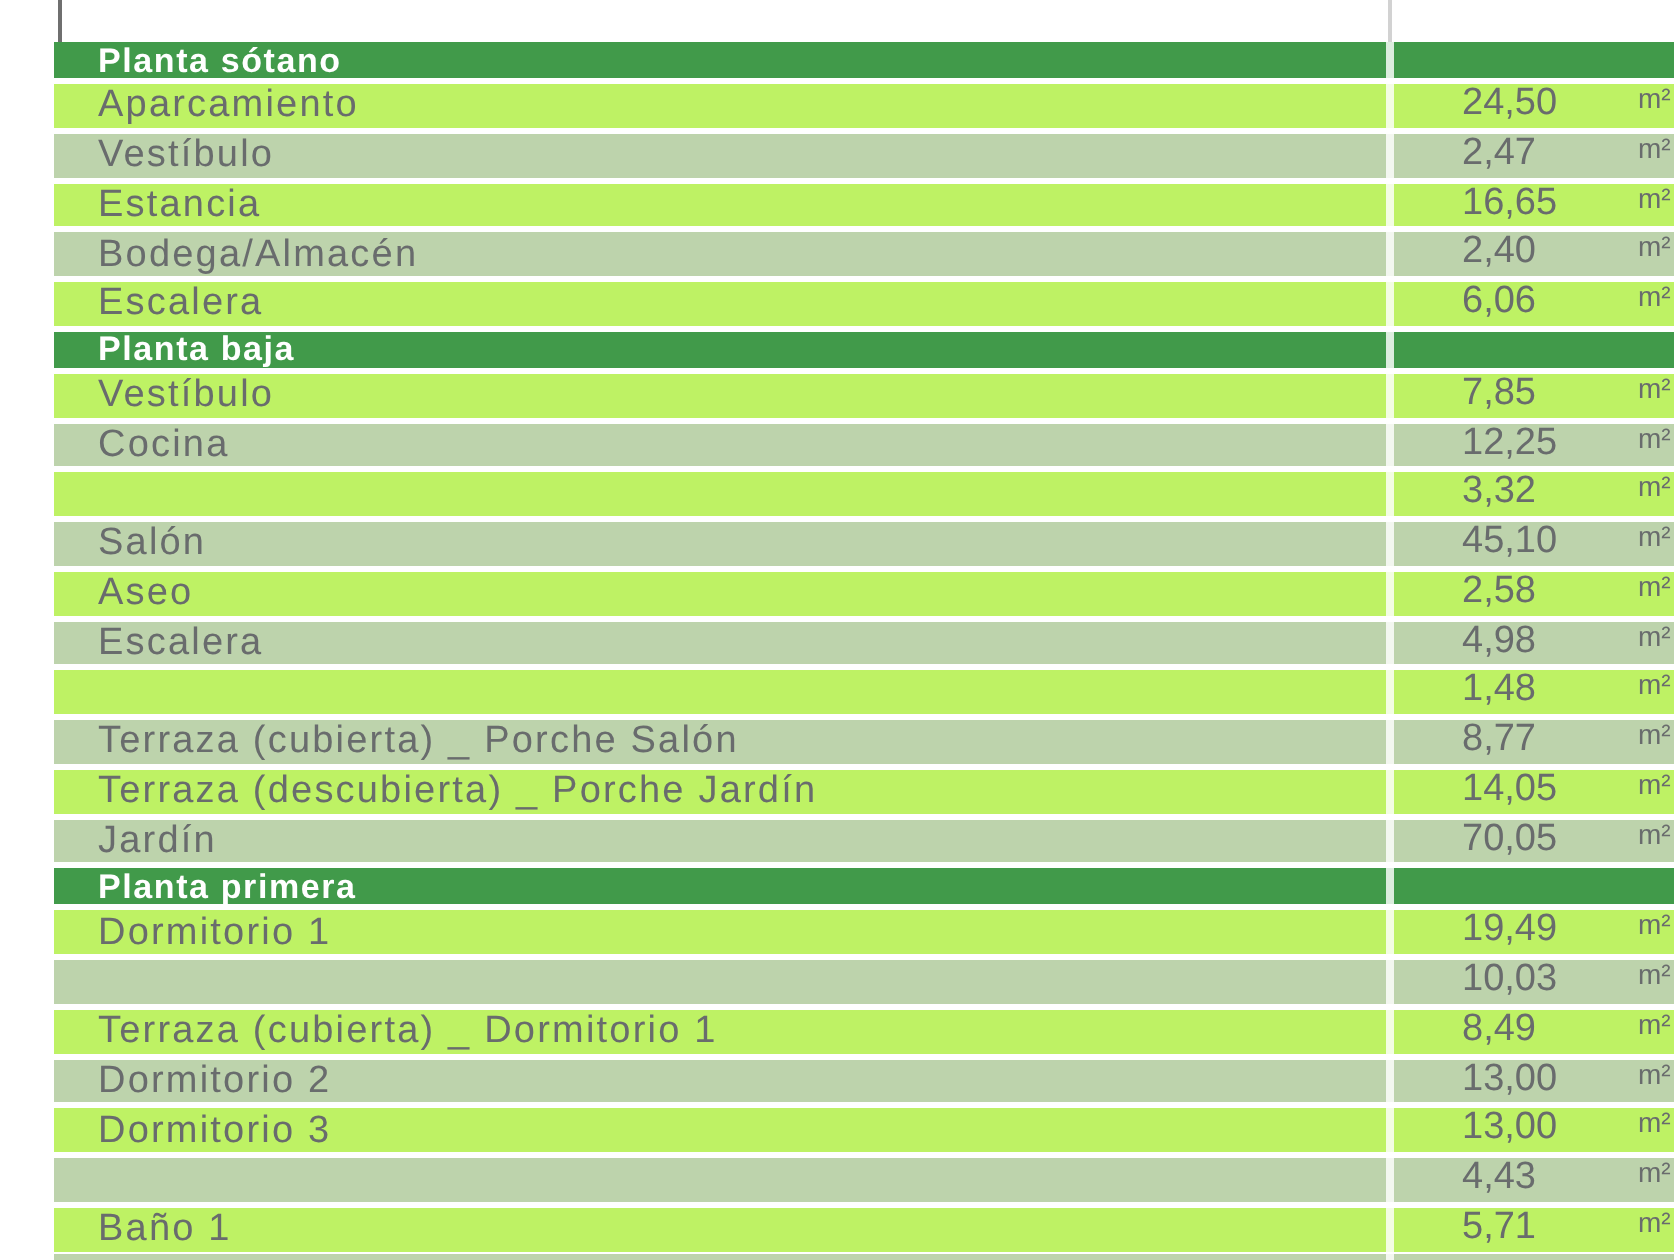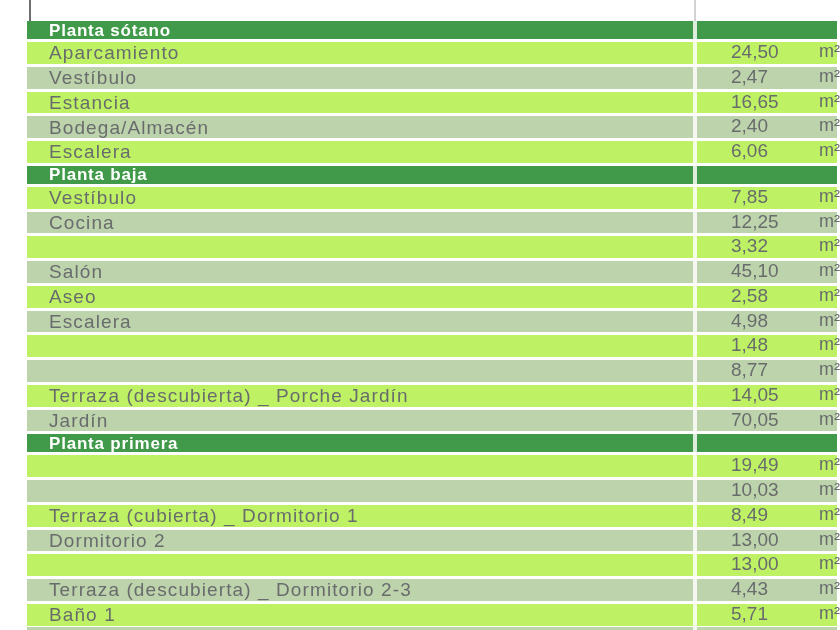--- a/index.html
+++ b/index.html
@@ -65,21 +65,21 @@
     display:inline-block;
     width:56px;
     color:var(--row-text);
     font-size:19px;
     text-align:left;
     line-height:1;
   }
   .unit{
     display:inline-block;
     color:var(--row-text);
-    font-size:18px;
+    font-size:14px;
     line-height:1;
   }
   .col-divider{
     position:absolute;left:693px;top:21px;bottom:0;width:4px;
     background:rgba(255,255,255,0.82);
     pointer-events:none;
   }
   .bottom-sliver{
     position:absolute;left:27px;top:627px;height:3px;width:810px;
     background:var(--row-green);
@@ -174,20 +174,21 @@
       <span class="unit">m²</span>
     </span>
   </div>
     <div class="row data">
     <span class="value-wrap">
       <span class="num">1,48</span>
       <span class="unit">m²</span>
     </span>
   </div>
     <div class="row data shade">
+    <span class="label">Terraza (cubierta) _ Porche Salón</span>
     <span class="value-wrap">
       <span class="num">8,77</span>
       <span class="unit">m²</span>
     </span>
   </div>
     <div class="row data">
     <span class="label">Terraza (descubierta) _ Porche Jardín</span>
     <span class="value-wrap">
       <span class="num">14,05</span>
       <span class="unit">m²</span>
@@ -197,20 +198,21 @@
     <span class="label">Jardín</span>
     <span class="value-wrap">
       <span class="num">70,05</span>
       <span class="unit">m²</span>
     </span>
   </div>
     <div class="row header">
     <span class="label">Planta primera</span>
   </div>
     <div class="row data">
+    <span class="label">Dormitorio 1</span>
     <span class="value-wrap">
       <span class="num">19,49</span>
       <span class="unit">m²</span>
     </span>
   </div>
     <div class="row data shade">
     <span class="value-wrap">
       <span class="num">10,03</span>
       <span class="unit">m²</span>
     </span>
@@ -223,27 +225,27 @@
     </span>
   </div>
     <div class="row data shade">
     <span class="label">Dormitorio 2</span>
     <span class="value-wrap">
       <span class="num">13,00</span>
       <span class="unit">m²</span>
     </span>
   </div>
     <div class="row data">
+    <span class="label">Dormitorio 3</span>
     <span class="value-wrap">
       <span class="num">13,00</span>
       <span class="unit">m²</span>
     </span>
   </div>
     <div class="row data shade">
-    <span class="label">Terraza (descubierta) _ Dormitorio 2-3</span>
     <span class="value-wrap">
       <span class="num">4,43</span>
       <span class="unit">m²</span>
     </span>
   </div>
     <div class="row data">
     <span class="label">Baño 1</span>
     <span class="value-wrap">
       <span class="num">5,71</span>
       <span class="unit">m²</span>

